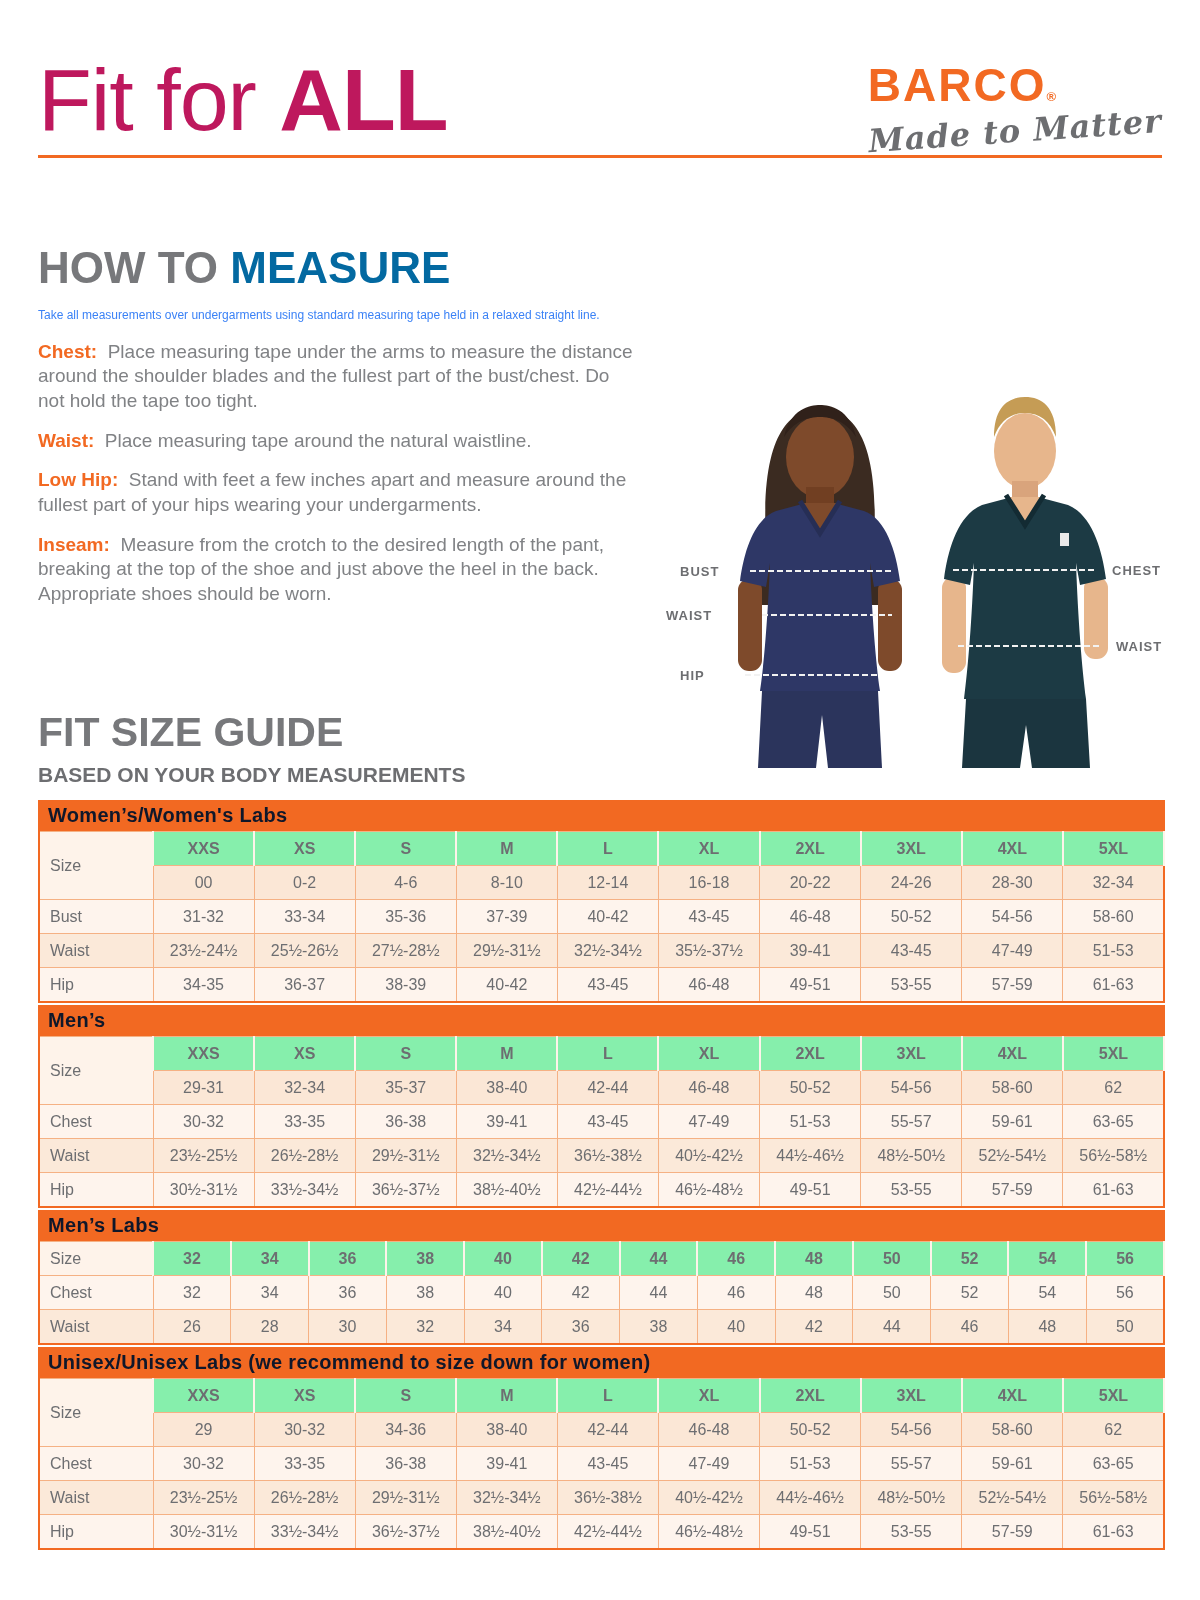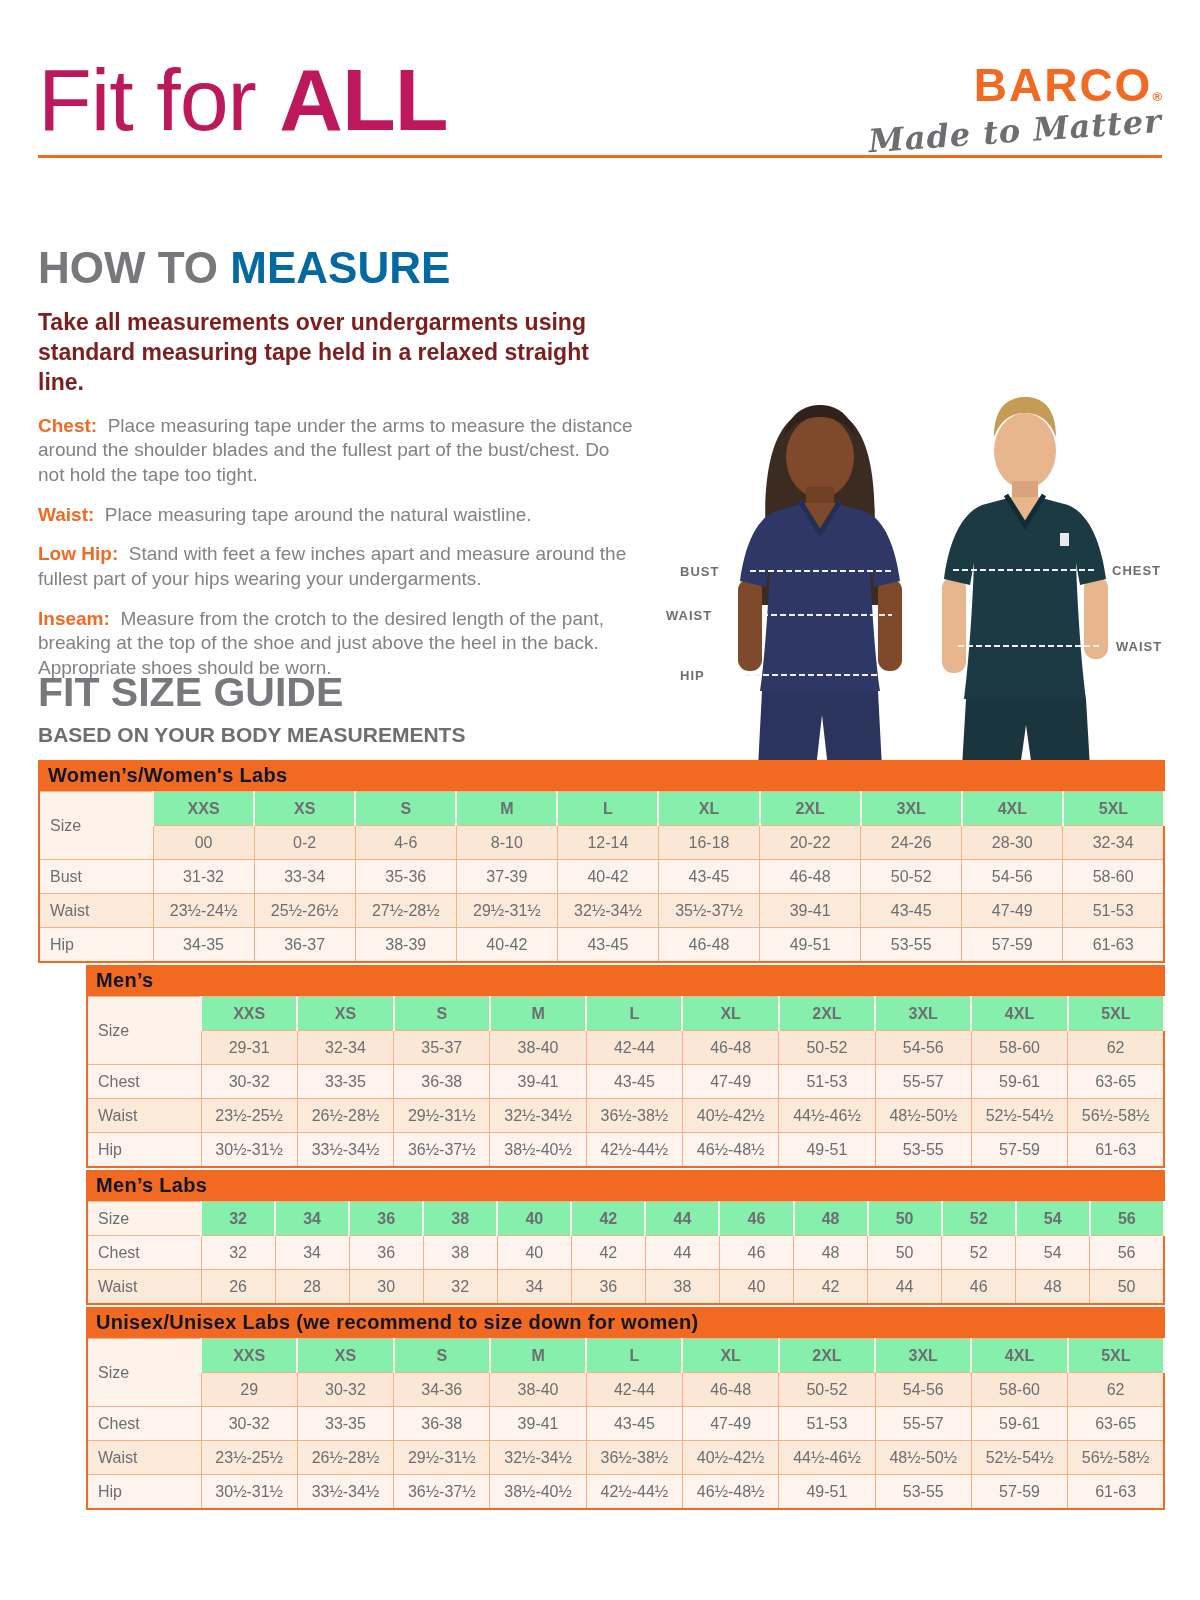--- a/index.html
+++ b/index.html
@@ -5,47 +5,47 @@
   html,body{margin:0;padding:0;background:#fff;}
   .page{position:relative;width:1200px;height:1600px;background:#fff;overflow:hidden;
         font-family:"Liberation Sans",sans-serif;color:#6D6E71;}
 
   
   .brand-row{position:absolute;top:56px;left:38px;width:1124px;display:flex;
              justify-content:space-between;align-items:flex-start;}
   .title{margin:0;font-size:88px;line-height:1.0;color:#be185d;letter-spacing:-1px;}
   .t-reg{font-weight:500;}
   .t-bold{font-weight:800;}
-  .logo{text-align:right;margin-top:6px;}
+  .logo{margin-top:6px;}
   .logo-word{font-size:46px;font-weight:800;color:#F26922;letter-spacing:2px;line-height:1;}
   .logo-word .reg{font-size:13px;font-weight:700;letter-spacing:0;}
   .tagline{font-family:"DejaVu Serif",serif;font-style:italic;font-weight:700;font-size:32px;
            color:#6D6E71;transform:rotate(-4deg);margin-top:4px;letter-spacing:1px;}
   .rule{position:absolute;top:155px;left:38px;width:1124px;height:3px;background:#F26922;}
 
   
   .howto{position:absolute;top:246px;left:38px;width:596px;}
   .howto h2{margin:0 0 18px 0;font-size:44px;font-weight:800;line-height:1;letter-spacing:0;}
   .h-gray{color:#77787B;}
   .h-orange{color:#0369a1;}
-  .intro{margin:0 0 16px 0;font-size:23px;line-height:1.3;font-weight:700;color:#7f1d1d;}
+  .intro{margin:0 0 16px 0;font-size:12px;line-height:1.3;font-weight:400;color:#3b82f6;}
   .mi{margin:1px 0 15px 0;font-size:19px;line-height:1.3;color:#808285;}
   .mi-label{color:#F26922;font-weight:700;}
 
   
   .models{position:absolute;left:650px;top:383px;width:550px;height:385px;margin:0;}
   .models svg{position:absolute;left:0;top:0;}
   .mlabel{position:absolute;font-size:13px;font-weight:700;color:#6D6E71;letter-spacing:1px;}
 
   
-  .guide{position:absolute;top:670px;left:38px;width:1006px;}
+  .guide{position:absolute;top:710px;left:38px;width:1006px;}
   .guide h2{margin:0;font-size:41px;font-weight:800;color:#77787B;line-height:1.1;}
   .guide h3{margin:8px 0 0 0;font-size:21px;font-weight:700;color:#6D6E71;}
   #size-tables{margin-top:13px;width:1127px;}
-  .tbl-section + .tbl-section{margin-top:2px;margin-left:48px;}
+  .tbl-section + .tbl-section{margin-top:2px;}
   .tbl-banner{background:#F26922;color:#0f172a;font-weight:700;font-size:20px;
               height:25px;line-height:25px;padding:3px 0 3px 10px;letter-spacing:0.3px;}
   table.size-table{width:100%;border-collapse:collapse;table-layout:fixed;
                    border:2px solid #F26922;border-top:none;background:#FEF4ED;}
   table.size-table td{border:1px solid #F5B184;height:33px;font-size:16px;text-align:center;
                       color:#6D6E71;padding:0 2px;overflow:hidden;white-space:nowrap;}
   td.lbl{width:100px;text-align:left !important;padding-left:10px !important;}
   tr.hdrrow td.hlbl{background:#FEF3EA;}
   tr.hdrrow td.szh{background:#86efac;font-weight:700;
                    border-left:2px solid #FEF3EA;border-right:2px solid #FEF3EA;}

